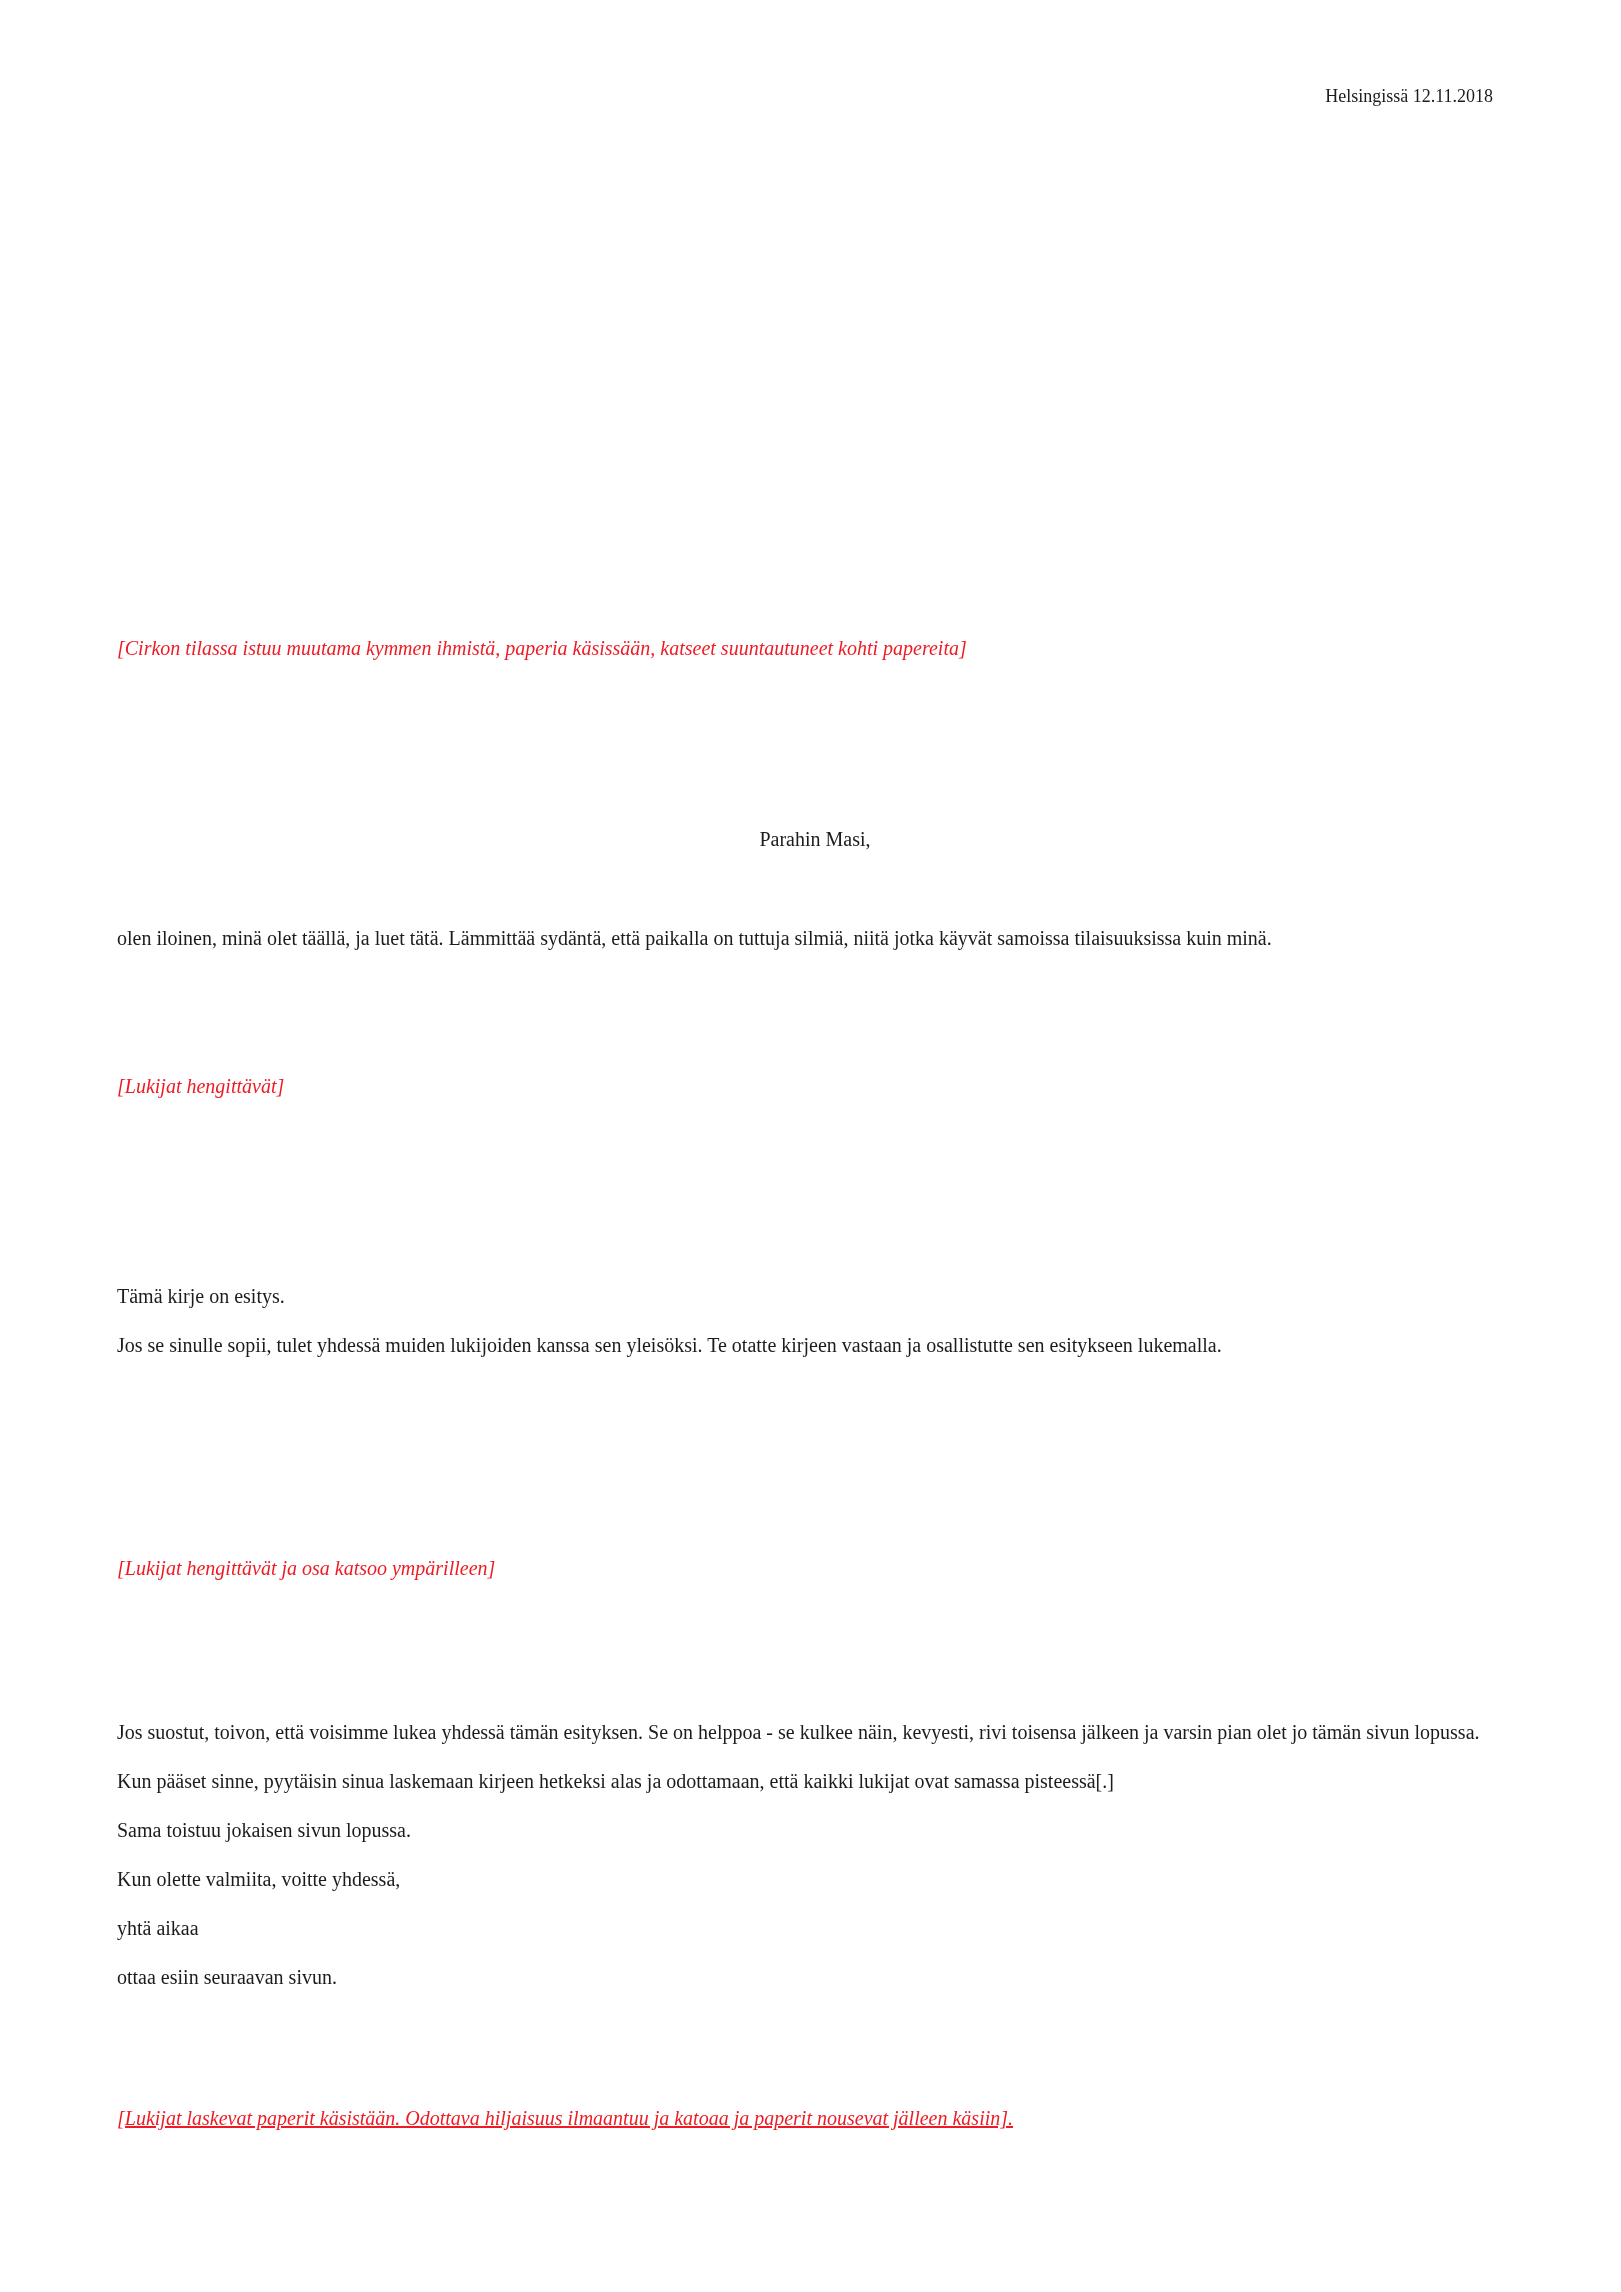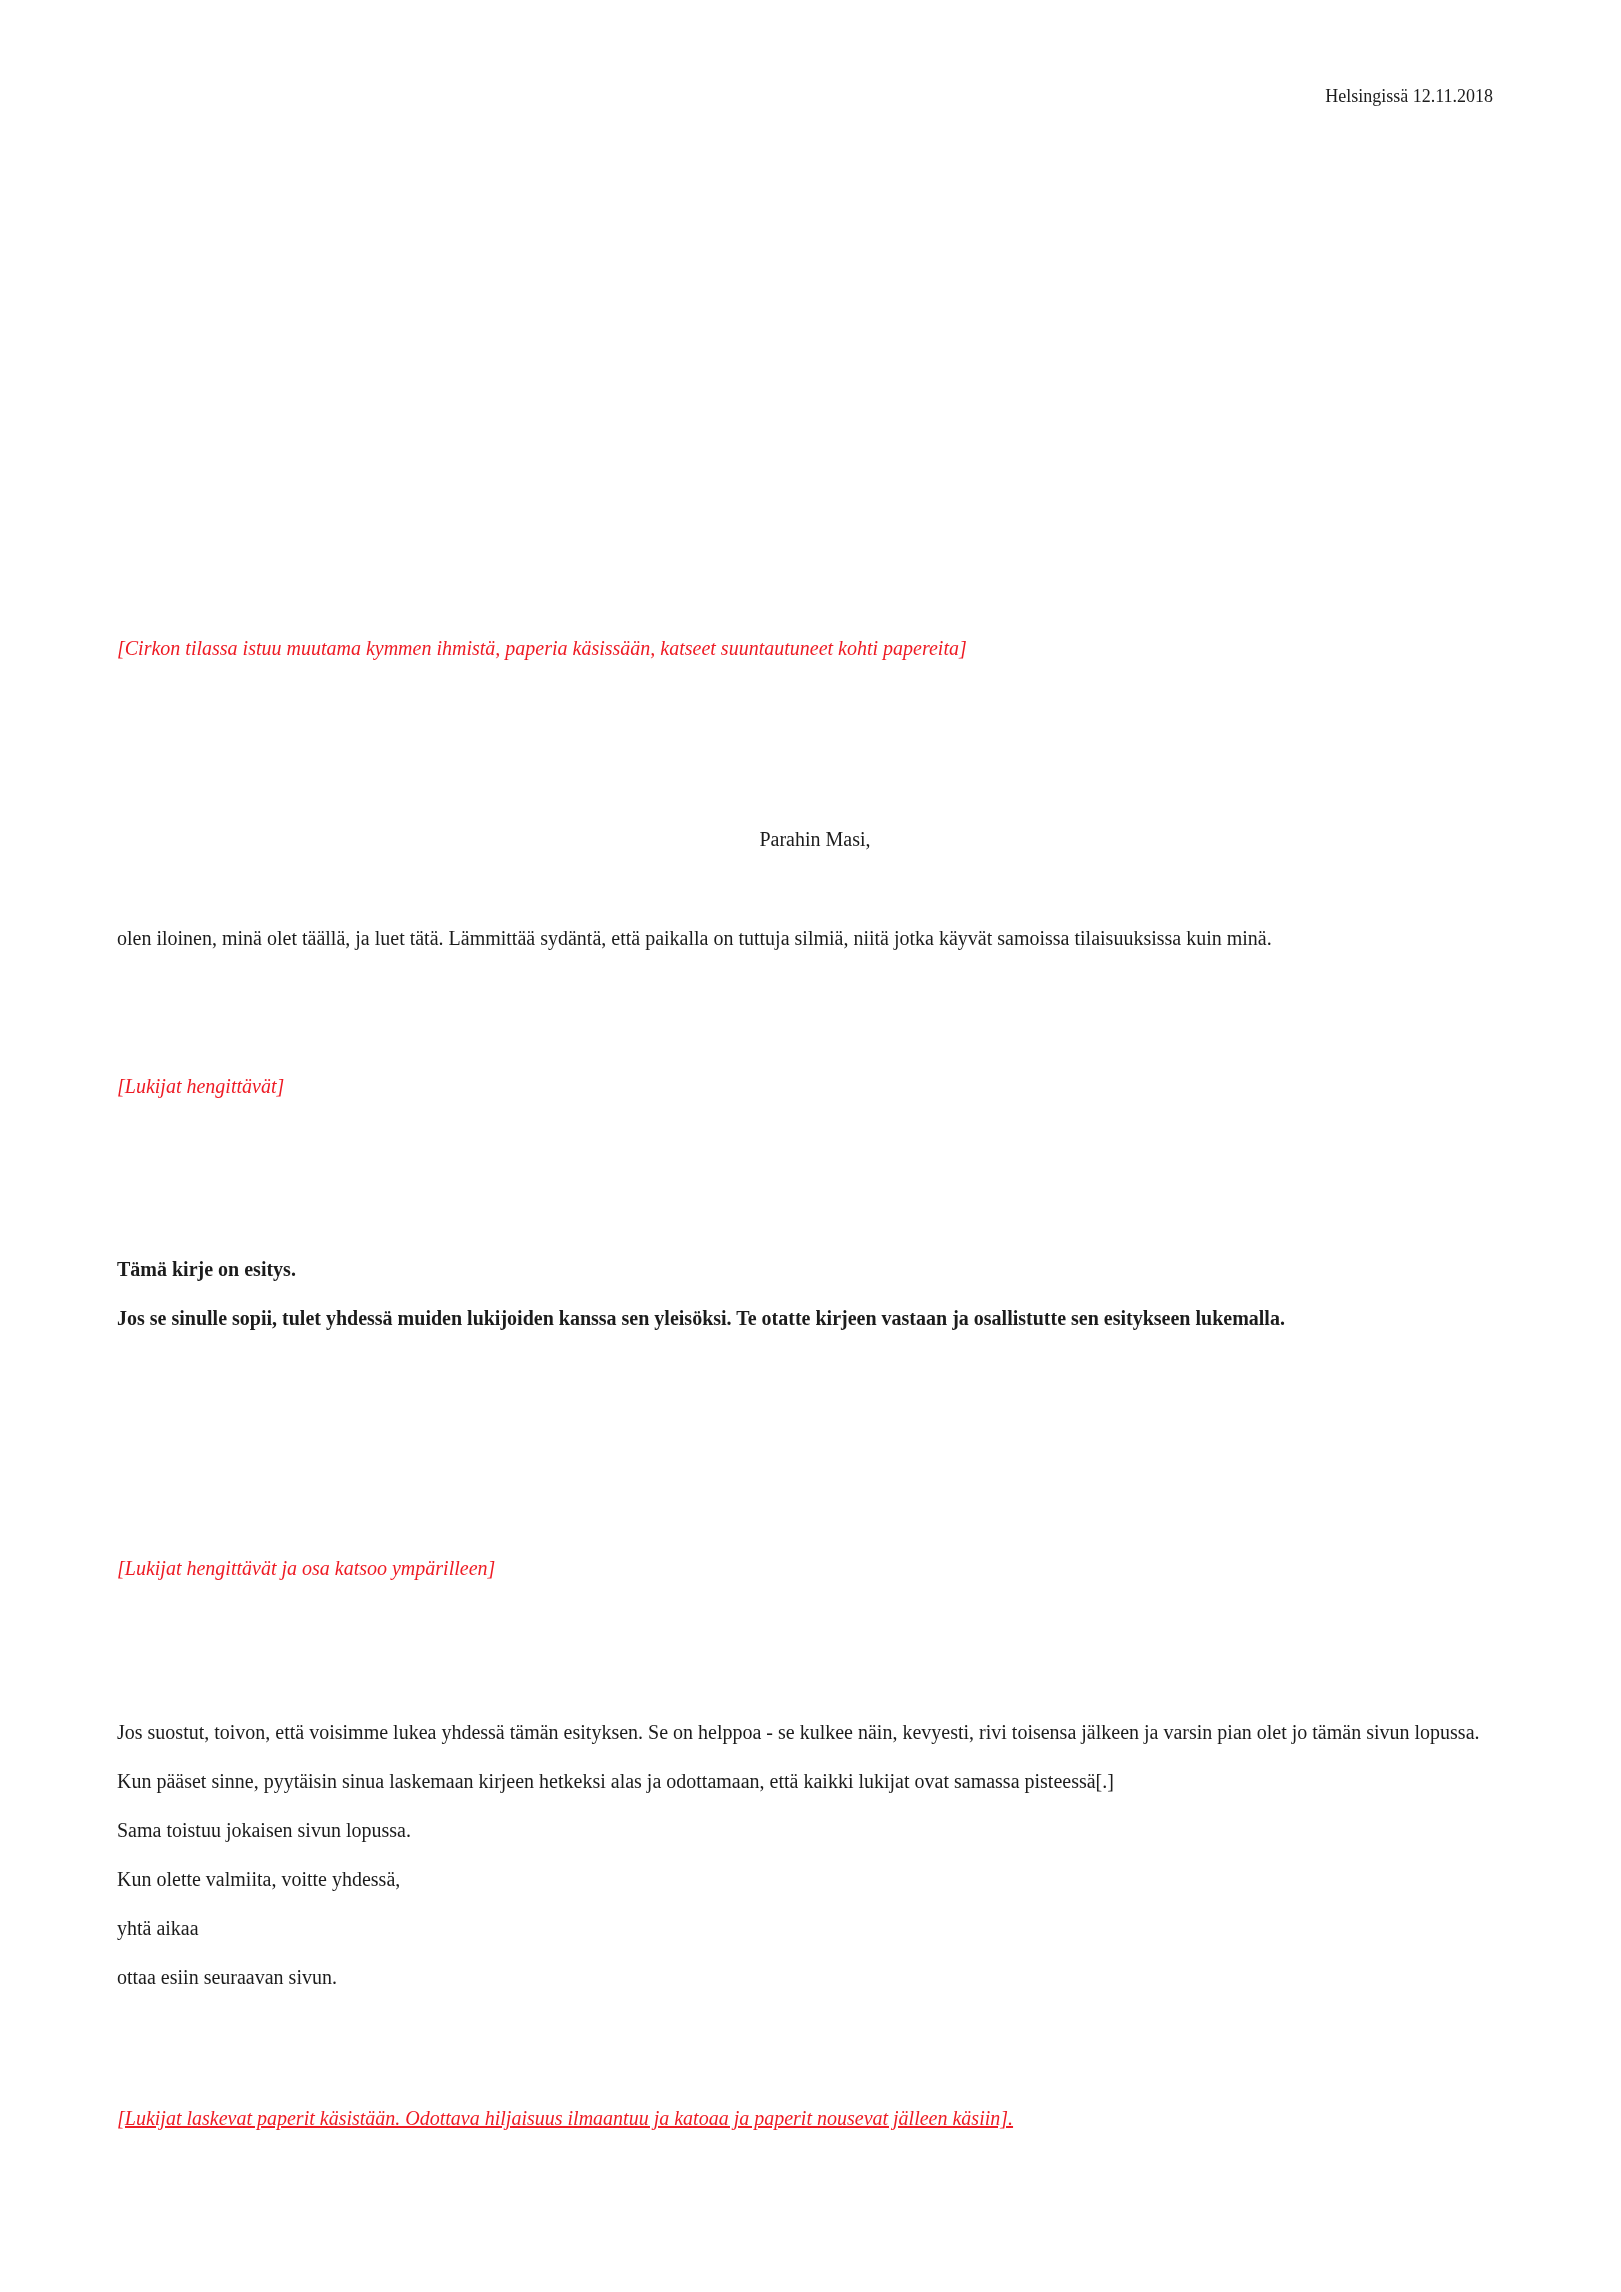--- a/index.html
+++ b/index.html
@@ -38,21 +38,21 @@
     left: 0;
     right: 128px;
     text-align: right;
     font-size: 18px;
     line-height: 33px;
   }
   .s1 { top: 624px; }
   .greeting { top: 815px; text-align: center; }
   .p1 { top: 914px; }
   .s2 { top: 1062px; }
-  .p2 { top: 1245px; font-weight: bold; }
+  .p2 { top: 1272px; }
   .s3 { top: 1544px; text-align: right; }
   .p3 { top: 1708px; }
   .s4 { top: 2094px; text-decoration: underline; }
 </style>
 </head>
 <body>
 
 <div class="dateline">Helsingissä 12.11.2018</div>
 
 <div class="block stage s1">[Cirkon tilassa istuu muutama kymmen ihmistä, paperia käsissään, katseet suuntautuneet kohti papereita]</div>

